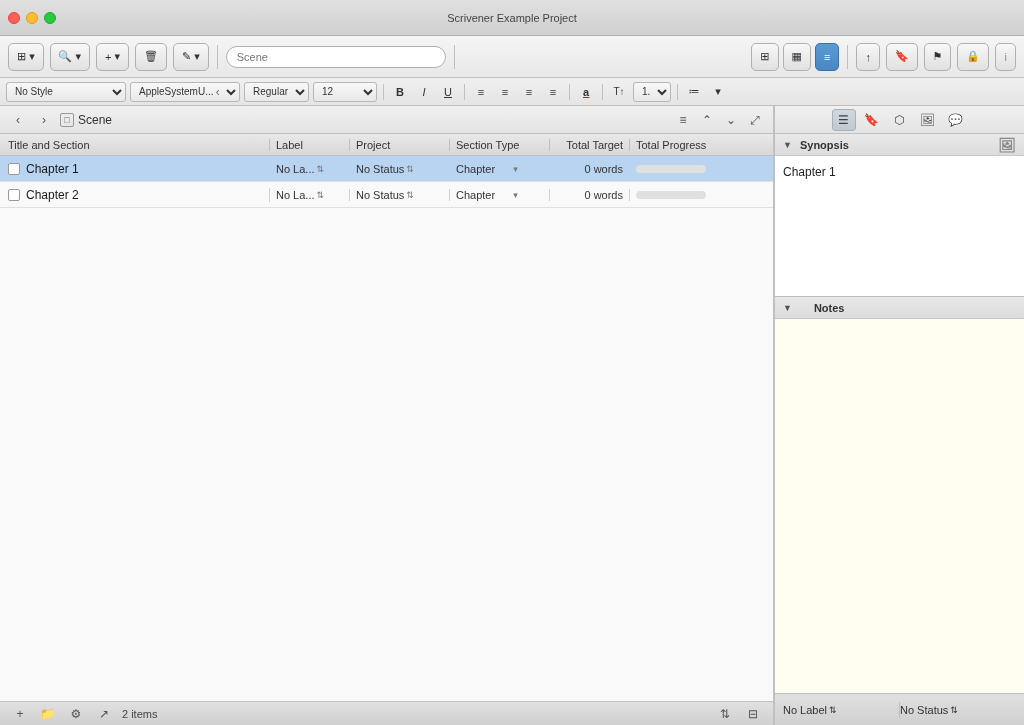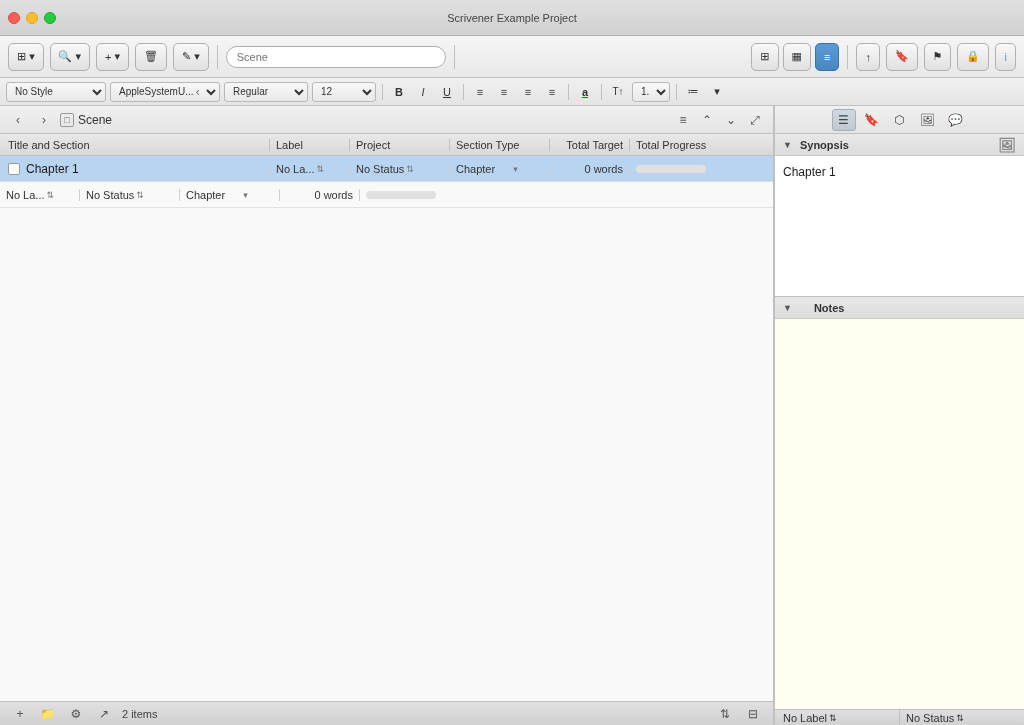--- a/index.html
+++ b/index.html
@@ -357,27 +357,26 @@
     .notes-content {
       flex: 1;
       background: #fffef0;
       padding: 8px;
       font-size: 12px;
       color: #333;
     }
 
     
     .inspector-bottom {
-      height: 16px;
+      height: 32px;
       background: linear-gradient(to bottom, #e0e0e0, #d0d0d0);
       border-top: 1px solid #c0c0c0;
       display: flex;
       align-items: center;
       padding: 0 8px;
-      gap: 6px;
     }
     .insp-bottom-select {
       flex: 1;
       font-size: 11px;
       color: #333;
       display: flex;
       align-items: center;
       gap: 2px;
       cursor: pointer;
     }
@@ -452,27 +451,27 @@
     </div>
   <div class="toolbar-btn">
       <span>🔒</span>
     </div>
   <div class="toolbar-btn">
       <span style="color:#5b9bd5">ℹ</span>
     </div>
 </div>
 
 <div class="format-bar">
-  <select class="format-select" style="width:100px">
+  <select class="format-select" style="width:120px">
     <option>No Style</option>
   </select>
   <select class="format-select" style="width:110px">
     <option>AppleSystemU... ◇</option>
   </select>
-  <select class="format-select" style="width:84px">
+  <select class="format-select" style="width:65px">
     <option>Regular</option>
   </select>
   <select class="format-select" style="width:64px">
     <option>12</option>
   </select>
   <div class="format-sep"></div>
   <div class="format-btn bold">B</div>
   <div class="format-btn italic">I</div>
   <div class="format-btn underline">U</div>
   <div class="format-sep"></div>
@@ -543,20 +542,24 @@
           <span>0 words</span>
         </div>
         <div class="row-progress">
           <div class="progress-bar-bg">
             <div class="progress-bar-fill" style="width:0%"></div>
           </div>
         </div>
       </div>
 
       <div class="outline-row">
+        <div class="row-title">
+          <div class="row-checkbox"></div>
+          <span class="row-title-text">Chapter 2</span>
+        </div>
         <div class="row-label">
           <span>No La...</span>
           <span class="chevron-icon">⇅</span>
         </div>
         <div class="row-status">
           <span>No Status</span>
           <span class="chevron-icon">⇅</span>
         </div>
         <div class="row-sectype">
           <span>Chapter</span>

